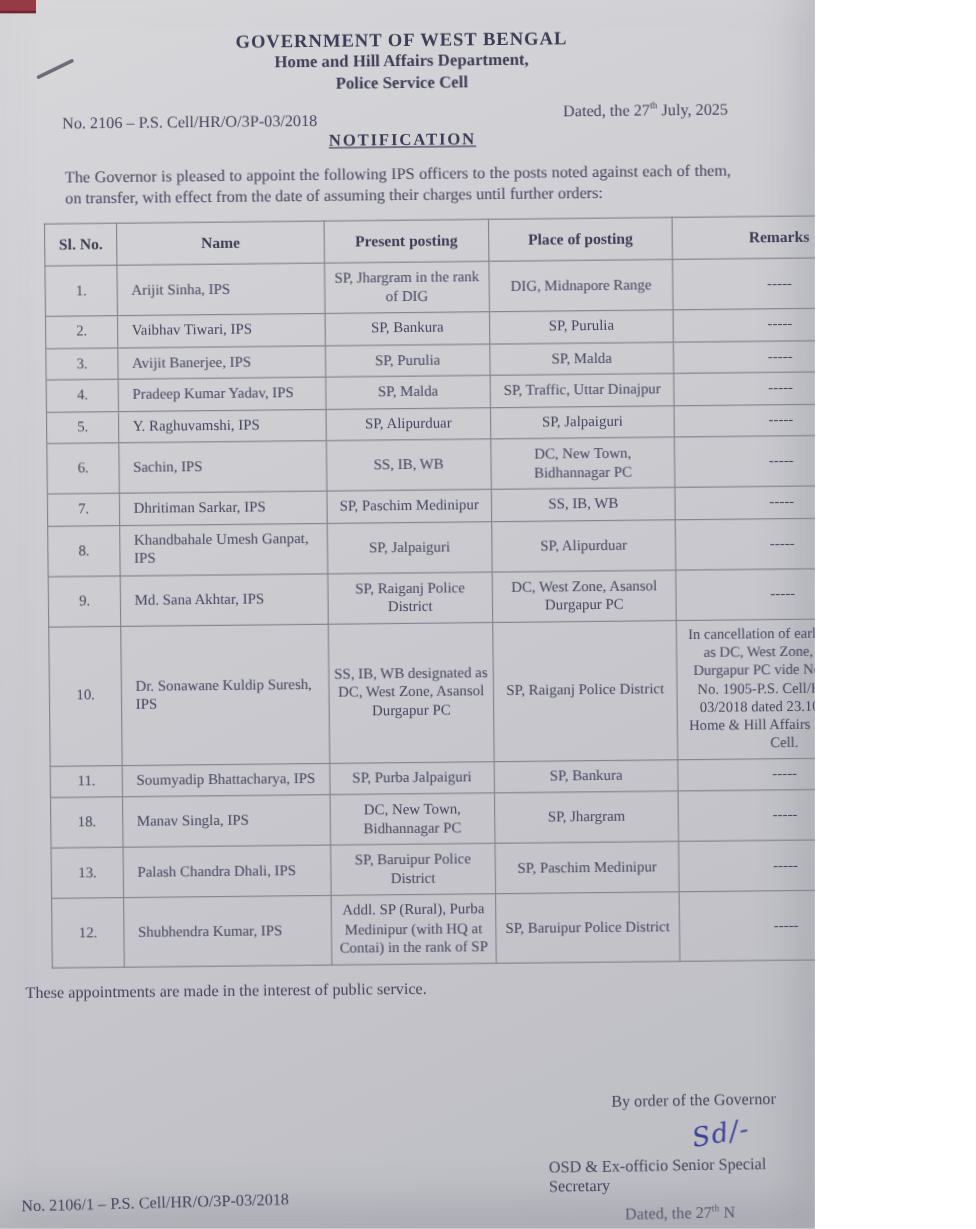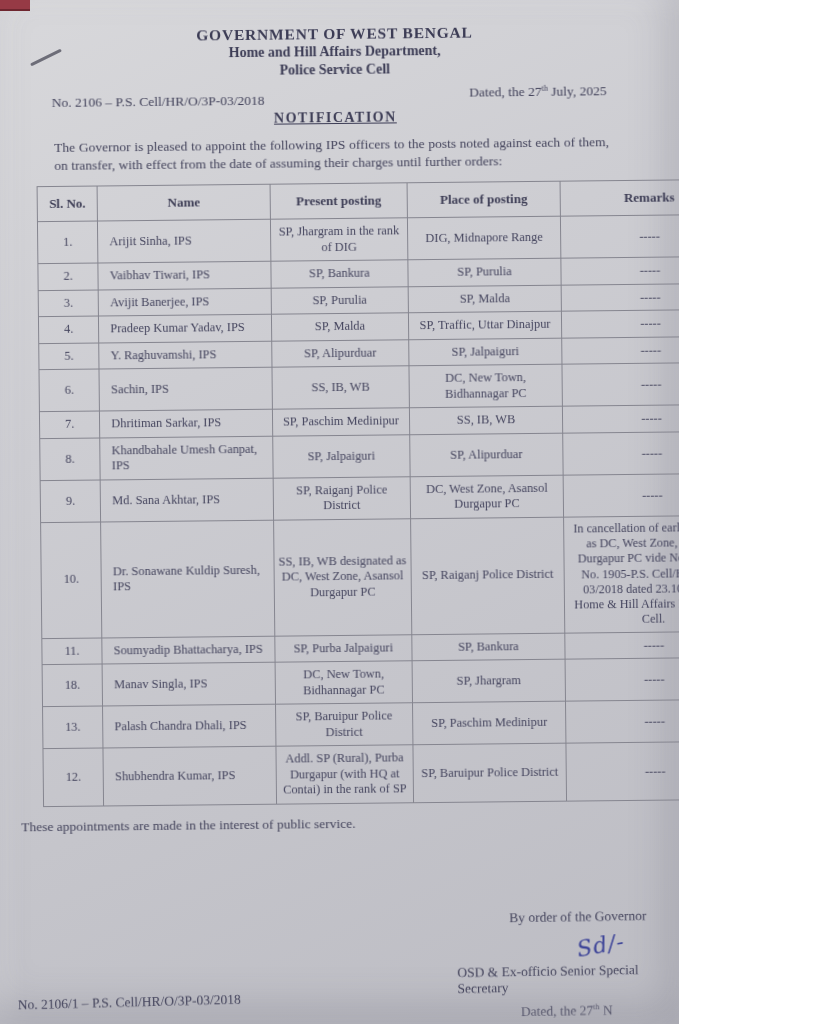--- a/index.html
+++ b/index.html
@@ -174,21 +174,21 @@
           <tr>
             <td>13.</td>
             <td>Palash Chandra Dhali, IPS</td>
             <td>SP, Baruipur Police District</td>
             <td>SP, Paschim Medinipur</td>
             <td>-----</td>
           </tr>
           <tr>
             <td>12.</td>
             <td>Shubhendra Kumar, IPS</td>
-            <td>Addl. SP (Rural), Purba Durgapur (with HQ at Contai) in the rank of SP</td>
+            <td>Addl. SP (Rural), Purba Medinipur (with HQ at Contai) in the rank of SP</td>
             <td>SP, Baruipur Police District</td>
             <td>-----</td>
           </tr>
         </tbody>
     </table>
 
     <div class="closing">These appointments are made in the interest of public service.</div>
 
     <div class="sigblock">
       <div class="byorder">By order of the Governor</div>

